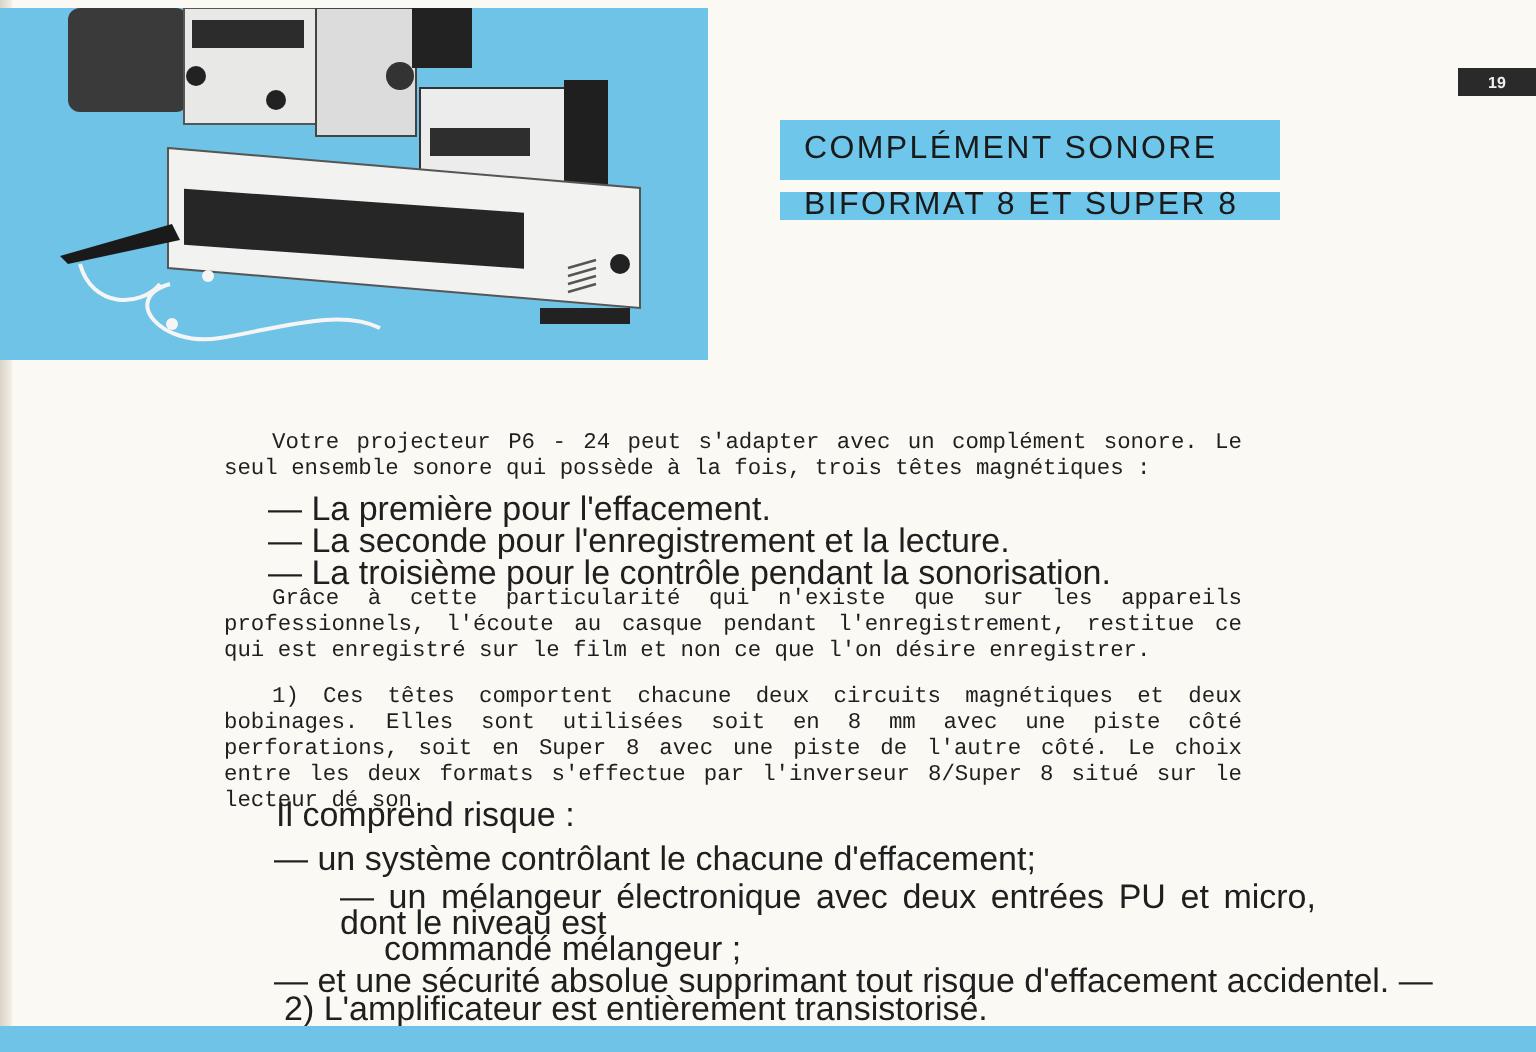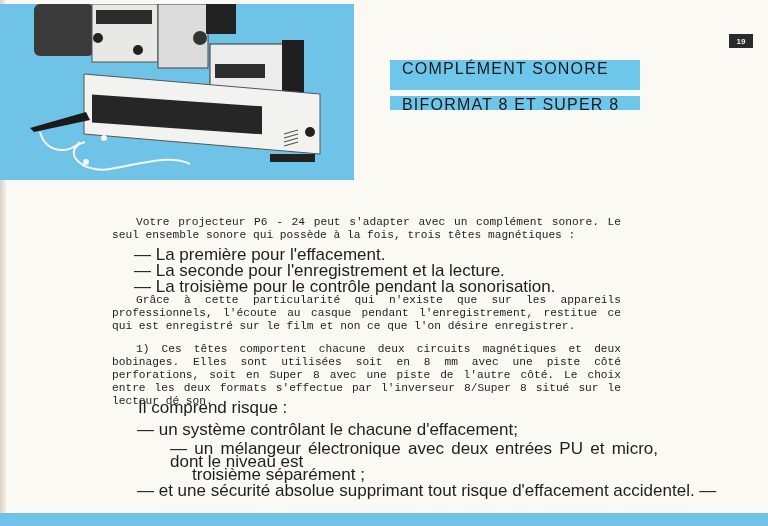--- a/index.html
+++ b/index.html
@@ -13,28 +13,28 @@
     .left-edge {
       position: absolute; left: 0; top: 0; width: 6px; height: 526px;
       background: linear-gradient(to right, #d9d2c6, #f4f0e8);
     }
     .photo {
       position: absolute; left: 0; top: 4px; width: 354px; height: 176px;
       background: #6ec3e6; overflow: hidden;
     }
     .photo svg { position: absolute; left: 0; top: 0; }
     .page-number {
-      position: absolute; left: 729px; top: 34px; width: 24px; height: 14px;
+      position: absolute; left: 729px; top: 34px; width: 39px; height: 14px;
       background: #2a2a2a; color: #f0f0f0; font-size: 8px; font-weight: bold;
       display: flex; align-items: center; justify-content: center;
       font-family: "Liberation Sans", sans-serif;
     }
     .title-band {
       position: absolute; left: 390px; background: #6ec7ea; color: #1a1a1a;
-      font-size: 16px; letter-spacing: 1.2px; display: flex; align-items: flex-start;
+      font-size: 16px; letter-spacing: 1.2px; display: flex; align-items: center;
       padding-left: 12px; box-sizing: border-box; width: 250px;
     }
     .title-1 { top: 60px; height: 30px; }
     .title-2 { top: 96px; height: 14px; }
     .text {
       position: absolute; left: 112px; width: 509px;
       font-size: 11.2px; line-height: 13px; color: #1f1f1f; text-align: justify;
     }
     .indent { text-indent: 24px; font-family: Liberation Mono, monospace; }
     .dash-item { position: absolute; left: 134px; font-size: 17px; line-height: 13px; color: #1f1f1f; }
@@ -105,20 +105,21 @@
   <div class="text indent" style="top:294px;">Grâce à cette particularité qui n'existe que sur les appareils professionnels, l'écoute au casque pendant l'enregistrement, restitue ce qui est enregistré sur le film et non ce que l'on désire enregistrer.</div>
 
   <div class="text indent" style="top:343px;">1) Ces têtes comportent chacune deux circuits magnétiques et deux bobinages. Elles sont utilisées soit en 8 mm avec une piste côté perforations, soit en Super 8 avec une piste de l'autre côté. Le choix entre les deux formats s'effectue par l'inverseur 8/Super 8 situé sur le lecteur dé son.</div>
 
   <div class="dash-item" style="top:401px; left:138px;">Il comprend risque :</div>
 
   <div class="dash-item" style="top:423px; left:137px;">— un système contrôlant le chacune d'effacement;</div>
 
   <div class="dash-item wide" style="top:442px; left:137px;">
     <span>— un mélangeur électronique avec deux entrées PU et micro, dont le niveau est</span>
-    <span class="cont">troisième séparément ;</span>
+    <span class="cont">commandé mélangeur ;</span>
   </div>
 
   <div class="dash-item" style="top:484px; left:137px;">— et une sécurité absolue supprimant tout risque d'effacement accidentel. —</div>
 
+  <div class="dash-item" style="top:498px; left:142px;">2) L'amplificateur est entièrement transistorisé.</div>
 
   <div class="footer-band"></div>
 </div>
 
 </body></html>

